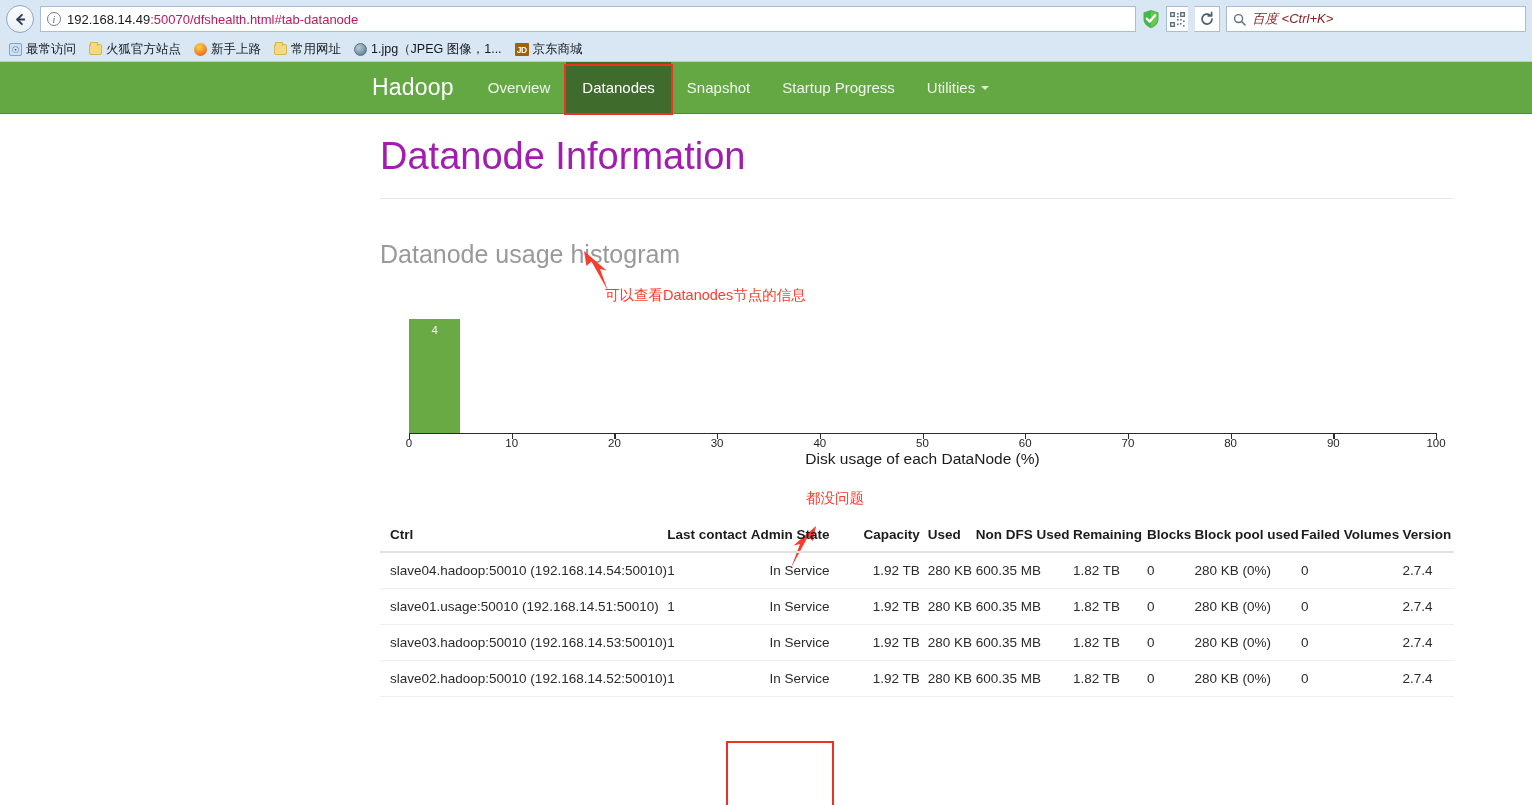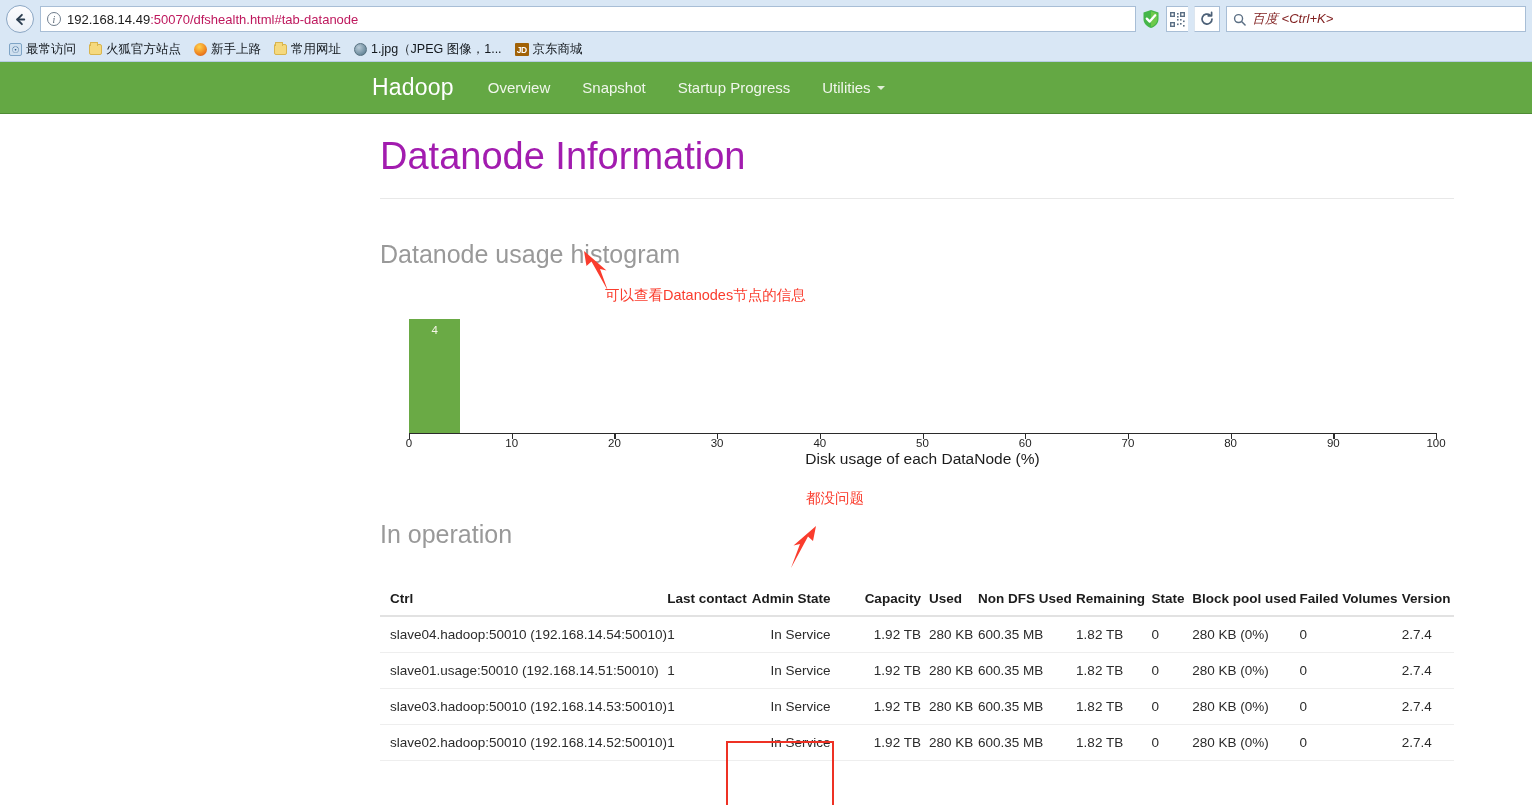--- a/index.html
+++ b/index.html
@@ -484,20 +484,26 @@
 </div>
 
 <div id="hadoop-navbar">
   <div id="navbar-inner">
     <div id="brand">Hadoop</div>
 
     <div class="nav-item">
       <span>Overview</span>
     </div>
 
+    <div id="nav-datanodes-wrap">
+      <div class="nav-item active">
+        <span>Datanodes</span>
+      </div>
+      <div id="nav-datanodes-outline"></div>
+    </div>
 
     <div class="nav-item">
       <span>Snapshot</span>
     </div>
     <div class="nav-item">
       <span>Startup Progress</span>
     </div>
     <div class="nav-item">
       <span>Utilities</span>
       <span class="caret"></span>
@@ -549,38 +555,37 @@
           <div class="ticklabel" style="left: 850.6px; top: 130px;">80</div>
           <div class="tick" style="left: 953.3px; top: 126px;"></div>
           <div class="ticklabel" style="left: 953.3px; top: 130px;">90</div>
           <div class="tick" style="left: 1056px; top: 126px;"></div>
           <div class="ticklabel" style="left: 1056px; top: 130px;">100</div>
         </div>
       <div id="hist-xlabel">Disk usage of each DataNode (%)</div>
     </div>
 
     <div id="inop-wrap">
-      <div class="section-heading">In operation</div>
 
       <div id="annotation-table">都没问题</div>
       <svg id="annotation-table-arrow" viewBox="0 0 40 48">
         <path d="M34 2 L31 17 L26 12.5 L9 44 L18 20 L11.5 21.5 Z" fill="#fa3c2d"></path>
       </svg>
 
       <table id="dn-table">
         <thead>
           <tr>
             <th class="col-node">Ctrl</th>
             <th class="col-lastcontact">Last contact</th>
             <th class="col-adminstate">Admin State</th>
             <th class="col-capacity">Capacity</th>
             <th class="col-used">Used</th>
             <th class="col-nondfs">Non DFS Used</th>
             <th class="col-remaining">Remaining</th>
-            <th class="col-blocks">State</th>
+            <th class="col-blocks">Blocks</th>
             <th class="col-bpused">Block pool used</th>
             <th class="col-failedvol">Failed Volumes</th>
             <th class="col-version">Version</th>
           </tr>
         </thead>
         <tbody id="dn-table-body">
             <tr>
               <td class="col-node">slave04.hadoop:50010 (192.168.14.54:50010)</td>
               <td class="col-lastcontact">1</td>
               <td class="col-adminstate">In Service</td>

